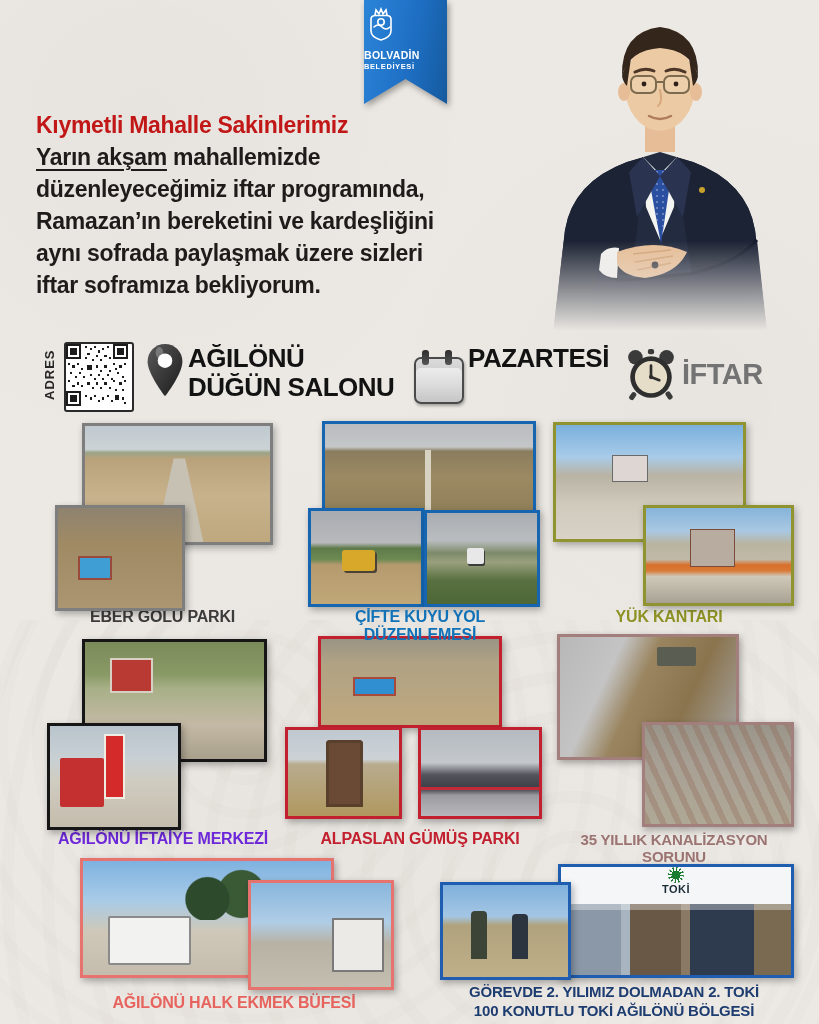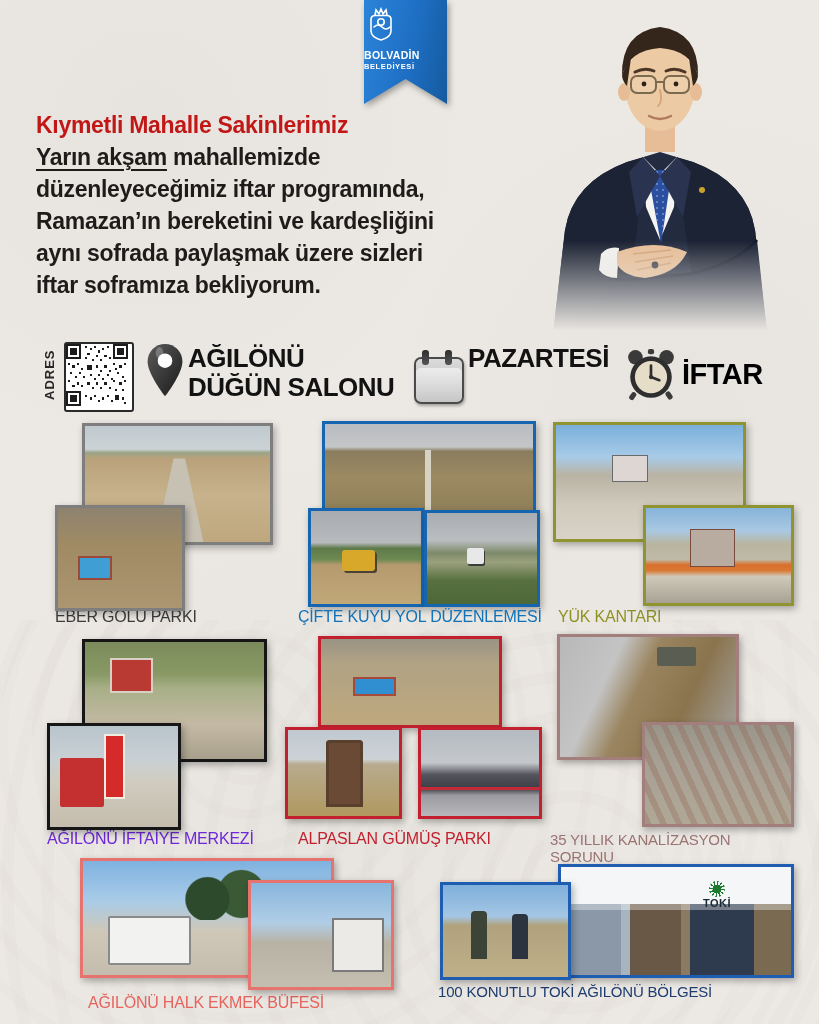--- a/index.html
+++ b/index.html
@@ -47,21 +47,21 @@
   .qr{position:absolute;left:64px;top:342px;width:66px;height:66px;background:#fff;border:2px solid #2a2a2a;border-radius:3px;}
   .pin{position:absolute;left:146px;top:342px;}
   .venue-text{position:absolute;left:188px;top:344px;font-size:26px;line-height:29px;font-weight:700;color:#121212;letter-spacing:-.5px;}
   .cal{position:absolute;left:414px;top:350px;width:46px;height:52px;}
   .cal .cal-body{position:absolute;top:7px;left:0;width:46px;height:43px;background:linear-gradient(180deg,#f4f4f4 0%,#dedede 55%,#c6c6c6 100%);
     border:2px solid #4a4a4a;border-radius:7px;box-shadow:inset 0 9px 0 rgba(0,0,0,0.10),1px 2px 3px rgba(0,0,0,0.3);}
   .cal .ring{position:absolute;top:0;width:7px;height:15px;background:linear-gradient(180deg,#2e2e2e,#555);border-radius:3px;}
   .cal .r1{left:8px;} .cal .r2{right:8px;}
   .date-text{position:absolute;left:468px;top:344px;font-size:26px;line-height:29px;font-weight:700;color:#121212;letter-spacing:-.5px;}
   .clock{position:absolute;left:624px;top:348px;}
-  .iftar-text{position:absolute;left:682px;top:358px;font-size:29px;font-weight:700;color:#000000;letter-spacing:-.5px;}
+  .iftar-text{position:absolute;left:682px;top:358px;font-size:29px;font-weight:700;color:#737373;letter-spacing:-.5px;}
 
   
   .photo{position:absolute;border-style:solid;border-width:3px;box-shadow:2px 3px 7px rgba(0,0,0,0.30);overflow:hidden;}
   .photo::before,.photo::after{content:'';position:absolute;}
   .fr-gray{border-color:#7e7e7e;} .fr-blue{border-color:#1565b0;} .fr-olive{border-color:#8f9330;}
   .fr-black{border-color:#161616;} .fr-red{border-color:#c3202f;} .fr-mauve{border-color:#a27e7c;}
   .fr-salmon{border-color:#e7736e;} .fr-navyblue{border-color:#1f5db0;}
 
   .sc-park1{background:linear-gradient(180deg,#bfc9cf 0%,#ccd3d6 20%,#9aa487 23%,#b9a27b 28%,#c7b28c 60%,#bfa87e 100%);}
   .sc-park1::after{left:38%;top:28%;width:26%;height:72%;clip-path:polygon(38% 0,62% 0,100% 100%,0 100%);background:#c7c1b3;}
@@ -98,27 +98,27 @@
   .sc-halk2{background:linear-gradient(180deg,#88b6dd 0%,#b0cde6 38%,#b8b2a4 58%,#c4beb0 100%);}
   .sc-halk2::after{left:58%;top:34%;width:34%;height:48%;background:#eceae6;border:2px solid #7a7a7a;}
   .sc-toki1{background:linear-gradient(180deg,#7fb0dc 0%,#a4c6e4 34%,#b0a27c 44%,#bfb08a 100%);}
   .sc-toki1::before{left:22%;top:28%;width:13%;height:52%;background:#3c4438;border-radius:4px 4px 0 0;}
   .sc-toki1::after{left:55%;top:32%;width:13%;height:48%;background:#2c3440;border-radius:4px 4px 0 0;}
   .sc-toki2{background:#f4f6f8;}
   .sc-toki2::after{left:0;bottom:0;width:100%;height:66%;
     background:
       linear-gradient(90deg,#8a98a8 0 26%,#a8b4c0 26% 30%,#6a5846 30% 52%,#8a7a64 52% 56%,#2e3a4e 56% 84%,#7a6a52 84% 100%);
     box-shadow:inset 0 6px 0 rgba(255,255,255,0.35);}
-  .toki-logo{position:absolute;left:50%;top:14px;transform:translateX(-50%);z-index:2;text-align:center;margin-left:41px;}
+  .toki-logo{position:absolute;left:50%;top:0;transform:translateX(-50%);z-index:2;text-align:center;}
   .toki-logo-icon{display:block;margin:0 auto;width:16px;height:16px;border-radius:50%;
     background:radial-gradient(circle,#1a7a2e 0 38%,transparent 40%),repeating-conic-gradient(#1a7a2e 0 12deg,transparent 12deg 30deg);}
   .toki-logo-text{display:block;font-size:11px;font-weight:700;color:#1a2a34;letter-spacing:.5px;}
 
   
-  .caption{position:absolute;font-weight:400;text-align:left;letter-spacing:-.2px;}
+  .caption{position:absolute;font-weight:700;text-align:center;letter-spacing:-.2px;}
   .cap16{font-size:16px;} .cap15{font-size:15px;}
   .c-eber{left:55px;top:608px;width:215px;color:#3c3c3c;}
   .c-cifte{left:298px;top:608px;width:244px;color:#1172b8;}
   .c-yuk{left:558px;top:608px;width:222px;color:#8e9224;}
   .c-ift{left:47px;top:830px;width:232px;color:#6d28d9;}
   .c-alp{left:298px;top:830px;width:244px;color:#c3202f;}
   .c-kan{left:550px;top:831px;width:248px;color:#9b7472;}
   .c-halk{left:88px;top:994px;width:292px;color:#e7635e;}
   .c-toki{left:438px;top:982px;width:352px;color:#1d3c70;line-height:19px;}
 </style>
@@ -362,14 +362,15 @@
 <div class="photo fr-navyblue sc-toki1" style="left:440px;top:882px;width:125px;height:92px;z-index:2;"></div>
 
 <div class="caption cap16 c-eber">EBER GÖLÜ PARKI</div>
 <div class="caption cap16 c-cifte">ÇİFTE KUYU YOL DÜZENLEMESİ</div>
 <div class="caption cap16 c-yuk">YÜK KANTARI</div>
 <div class="caption cap16 c-ift">AĞILÖNÜ İFTAİYE MERKEZİ</div>
 <div class="caption cap16 c-alp">ALPASLAN GÜMÜŞ PARKI</div>
 <div class="caption cap15 c-kan">35 YILLIK KANALİZASYON SORUNU</div>
 <div class="caption cap16 c-halk">AĞILÖNÜ HALK EKMEK BÜFESİ</div>
 <div class="caption cap15 c-toki">
+  <div>GÖREVDE 2. YILIMIZ DOLMADAN 2. TOKİ</div>
   <div>100 KONUTLU TOKİ AĞILÖNÜ BÖLGESİ</div>
 </div>
 
 </body></html>

